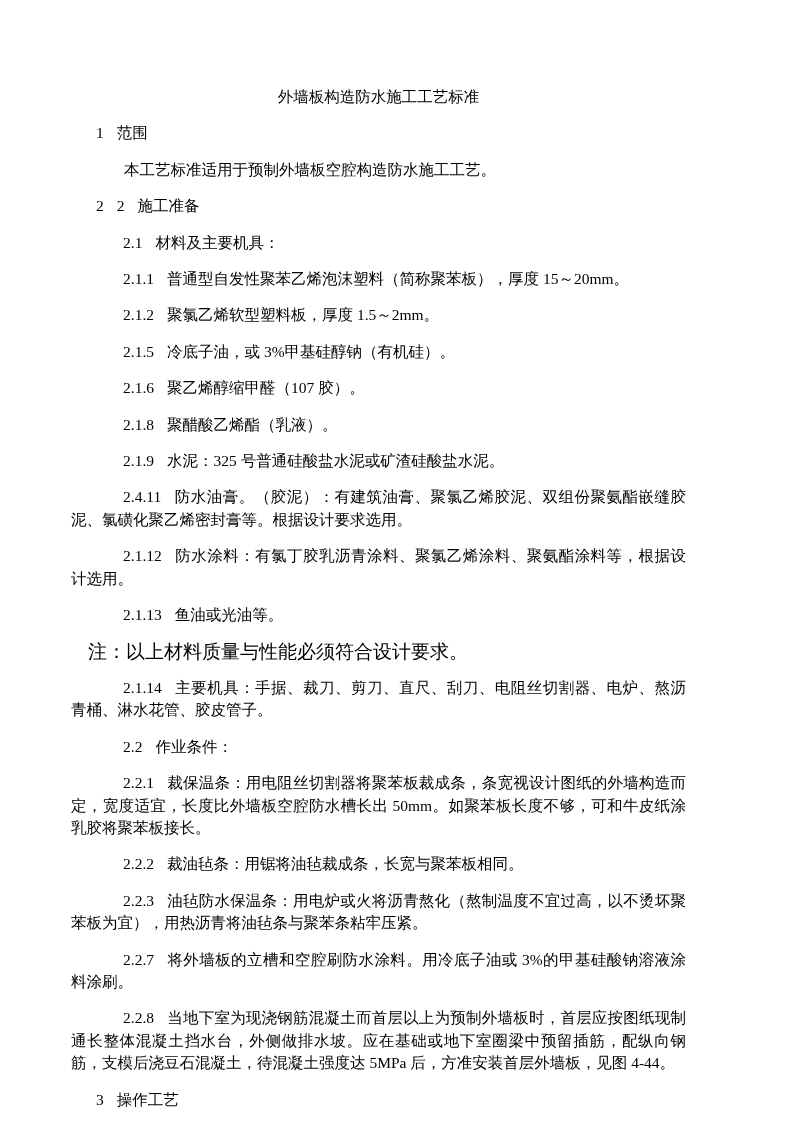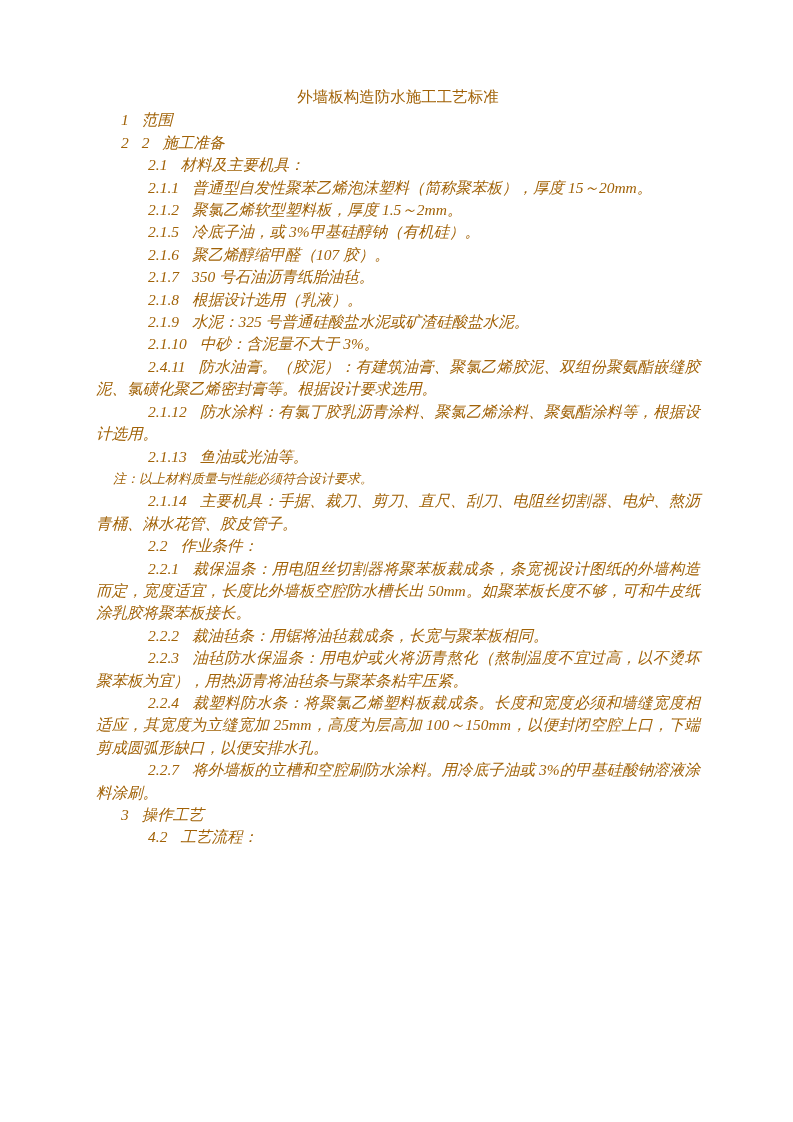--- a/index.html
+++ b/index.html
@@ -9,69 +9,67 @@
   }
   body {
     width: 793px;
     height: 1122px;
     overflow: hidden;
   }
   .page {
     box-sizing: border-box;
     width: 793px;
     height: 1122px;
-    padding: 86px 93px 40px 96px;
+    padding: 86px 93px 40px 57px;
     font-family: "Liberation Serif", "DejaVu Serif", serif;
     font-size: 15.5px;
     line-height: 22.4px;
-    color: #a16207;
+    color: #000000;
   }
   .doc-title {
     margin: 0 0 1px 0;
     font-size: 15.5px;
     font-weight: normal;
     text-align: center;
     line-height: 22.4px;
   }
   .para {
-    margin: 0;
+    margin: 14px;
     text-align: justify;
     text-justify: inter-character;
-    font-style: italic;
   }
   .style-sec  { text-indent: 25px; }
   .style-sub  { text-indent: 52px; }
   .style-body { text-indent: 53px; }
-  .style-note { text-indent: 17px; font-size: 13px; line-height: 22.4px; }
+  .style-note { text-indent: 17px; font-size: 19px; line-height: 22.4px; }
   .seg + .seg { margin-left: 13px; }
 </style>
 </head>
 <body>
 
 <div class="page">
   <h1 class="doc-title">外墙板构造防水施工工艺标准</h1>
   <div>
       <p class="para style-sec"><span class="seg">1</span><span class="seg">范围</span></p>
+      <p class="para style-body"><span class="seg">本工艺标准适用于预制外墙板空腔构造防水施工工艺。</span></p>
       <p class="para style-sec"><span class="seg">2</span><span class="seg">2</span><span class="seg">施工准备</span></p>
       <p class="para style-sub"><span class="seg">2.1</span><span class="seg">材料及主要机具：</span></p>
       <p class="para style-sub"><span class="seg">2.1.1</span><span class="seg">普通型自发性聚苯乙烯泡沫塑料（简称聚苯板），厚度 15～20mm。</span></p>
       <p class="para style-sub"><span class="seg">2.1.2</span><span class="seg">聚氯乙烯软型塑料板，厚度 1.5～2mm。</span></p>
       <p class="para style-sub"><span class="seg">2.1.5</span><span class="seg">冷底子油，或 3%甲基硅醇钠（有机硅）。</span></p>
       <p class="para style-sub"><span class="seg">2.1.6</span><span class="seg">聚乙烯醇缩甲醛（107 胶）。</span></p>
-      <p class="para style-sub"><span class="seg">2.1.7</span><span class="seg">350 号石油沥青纸胎油毡。</span></p>
-      <p class="para style-sub"><span class="seg">2.1.8</span><span class="seg">根据设计选用（乳液）。</span></p>
+      <p class="para style-sub"><span class="seg">2.1.8</span><span class="seg">聚醋酸乙烯酯（乳液）。</span></p>
       <p class="para style-sub"><span class="seg">2.1.9</span><span class="seg">水泥：325 号普通硅酸盐水泥或矿渣硅酸盐水泥。</span></p>
-      <p class="para style-sub"><span class="seg">2.1.10</span><span class="seg">中砂：含泥量不大于 3%。</span></p>
       <p class="para style-sub"><span class="seg">2.4.11</span><span class="seg">防水油膏。（胶泥）：有建筑油膏、聚氯乙烯胶泥、双组份聚氨酯嵌缝胶泥、氯磺化聚乙烯密封膏等。根据设计要求选用。</span></p>
       <p class="para style-sub"><span class="seg">2.1.12</span><span class="seg">防水涂料：有氯丁胶乳沥青涂料、聚氯乙烯涂料、聚氨酯涂料等，根据设计选用。</span></p>
       <p class="para style-sub"><span class="seg">2.1.13</span><span class="seg">鱼油或光油等。</span></p>
       <p class="para style-note"><span class="seg">注：以上材料质量与性能必须符合设计要求。</span></p>
       <p class="para style-sub"><span class="seg">2.1.14</span><span class="seg">主要机具：手据、裁刀、剪刀、直尺、刮刀、电阻丝切割器、电炉、熬沥青桶、淋水花管、胶皮管子。</span></p>
       <p class="para style-sub"><span class="seg">2.2</span><span class="seg">作业条件：</span></p>
       <p class="para style-sub"><span class="seg">2.2.1</span><span class="seg">裁保温条：用电阻丝切割器将聚苯板裁成条，条宽视设计图纸的外墙构造而定，宽度适宜，长度比外墙板空腔防水槽长出 50mm。如聚苯板长度不够，可和牛皮纸涂乳胶将聚苯板接长。</span></p>
       <p class="para style-sub"><span class="seg">2.2.2</span><span class="seg">裁油毡条：用锯将油毡裁成条，长宽与聚苯板相同。</span></p>
       <p class="para style-sub"><span class="seg">2.2.3</span><span class="seg">油毡防水保温条：用电炉或火将沥青熬化（熬制温度不宜过高，以不烫坏聚苯板为宜），用热沥青将油毡条与聚苯条粘牢压紧。</span></p>
-      <p class="para style-sub"><span class="seg">2.2.4</span><span class="seg">裁塑料防水条：将聚氯乙烯塑料板裁成条。长度和宽度必须和墙缝宽度相适应，其宽度为立缝宽加 25mm，高度为层高加 100～150mm，以便封闭空腔上口，下端剪成圆弧形缺口，以便安排水孔。</span></p>
       <p class="para style-sub"><span class="seg">2.2.7</span><span class="seg">将外墙板的立槽和空腔刷防水涂料。用冷底子油或 3%的甲基硅酸钠溶液涂料涂刷。</span></p>
+      <p class="para style-sub"><span class="seg">2.2.8</span><span class="seg">当地下室为现浇钢筋混凝土而首层以上为预制外墙板时，首层应按图纸现制通长整体混凝土挡水台，外侧做排水坡。应在基础或地下室圈梁中预留插筋，配纵向钢筋，支模后浇豆石混凝土，待混凝土强度达 5MPa 后，方准安装首层外墙板，见图 4-44。</span></p>
       <p class="para style-sec"><span class="seg">3</span><span class="seg">操作工艺</span></p>
       <p class="para style-sub"><span class="seg">4.2</span><span class="seg">工艺流程：</span></p>
     </div>
 </div>
 
 </body></html>

